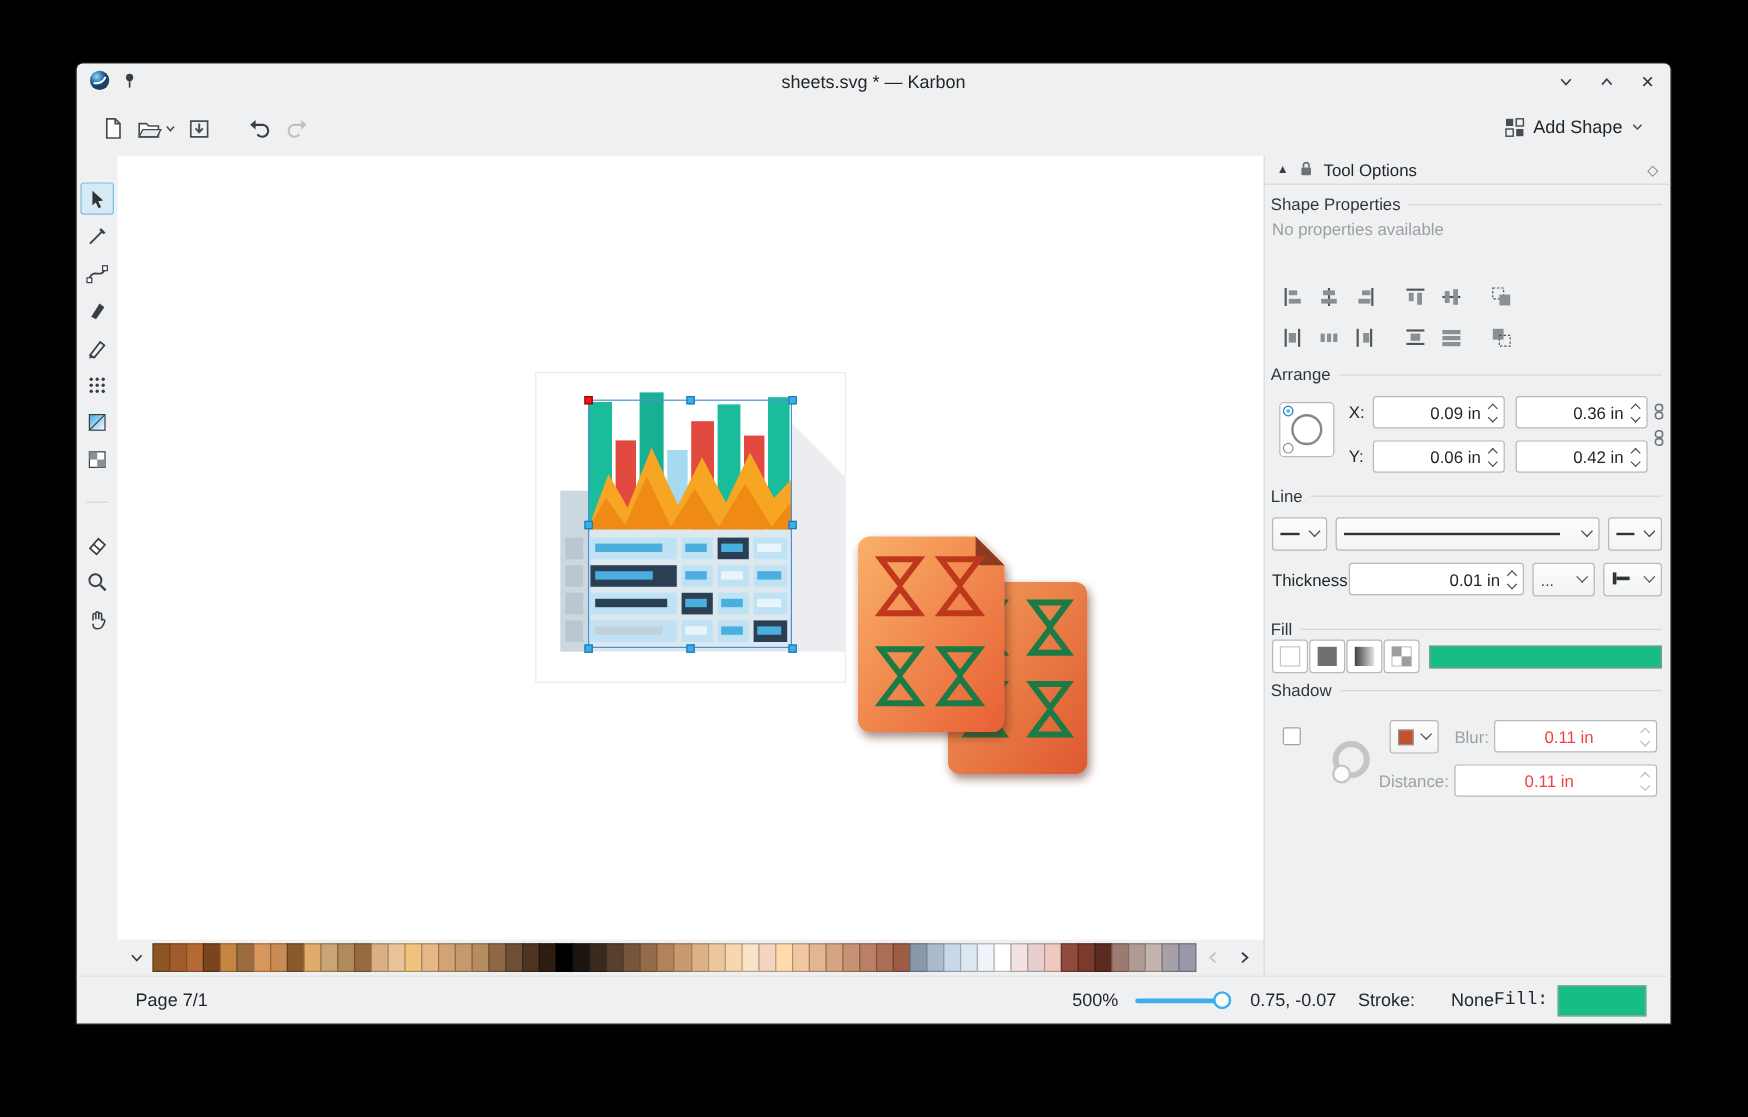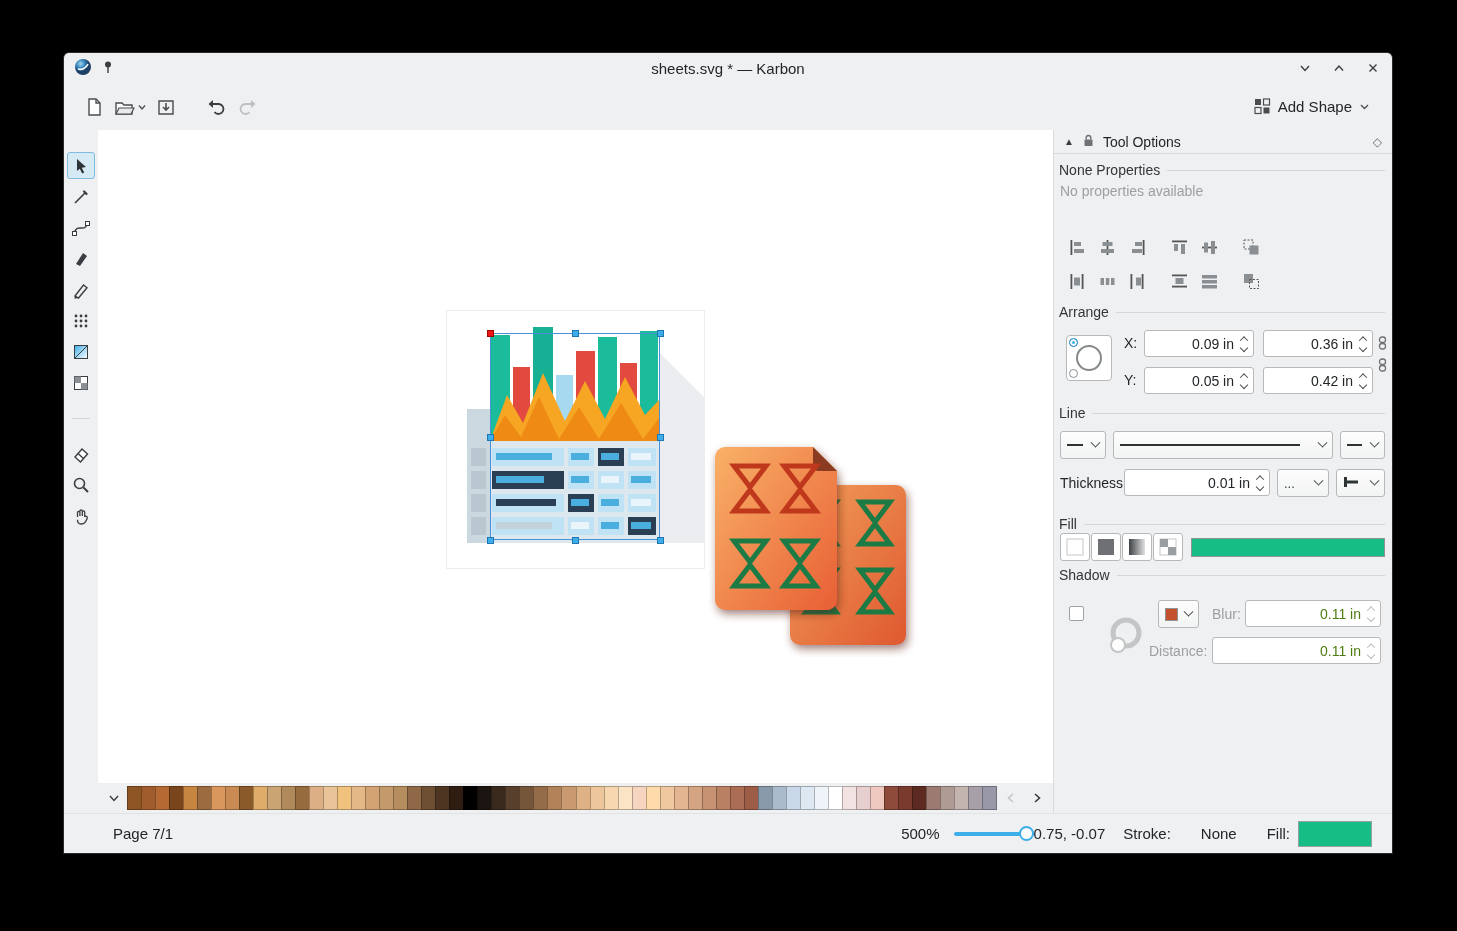--- a/index.html
+++ b/index.html
@@ -75,21 +75,21 @@
   .abs { position:absolute; }
 
   .aibtn { position:absolute; width:26px; height:24px; display:flex; align-items:center; justify-content:center; border-radius:3px; }
 
   .spin { position:absolute; height:27px; background:#fff; border:1px solid #b6b8ba; border-radius:3px; display:flex; align-items:center; padding:0 4px 0 8px; }
   .spin .val { flex:1; text-align:right; padding-right:5px; font-size:14px; }
   .spin .arrows { display:flex; flex-direction:column; gap:3px; width:10px; align-items:center; }
   .chev { width:6px; height:6px; border-right:1.4px solid #4a4d50; border-bottom:1.4px solid #4a4d50; }
   .chev.up { transform:rotate(-135deg) translate(-1px,-1px); }
   .chev.down { transform:rotate(45deg); }
-  .spin.dis .val { color:#4d7c0f; }
+  .spin.dis .val { color:#ef4444;text-align:center; }
   .spin.dis .chev { border-color:#b9bbbd; }
 
   .combo { position:absolute; height:28px; background:linear-gradient(#fdfdfd,#f2f3f3); border:1px solid #b6b8ba; border-radius:3px; display:flex; align-items:center; padding:0 6px; }
   .combo .cchev { margin-left:auto; width:7px; height:7px; border-right:1.5px solid #4a4d50; border-bottom:1.5px solid #4a4d50; transform:rotate(45deg) translate(-2px,-2px); }
   .lineglyph { height:2px; background:#2e3436; }
 
   .fillbtn { position:absolute; width:30px; height:28px; border:1px solid #b6b8ba; border-radius:3px; background:#fff; display:flex; align-items:center; justify-content:center; }
   .fillbar { position:absolute; height:19px; border:1px solid #8f9396; }
 
   .anchor { position:absolute; left:12px; top:205px; width:46px; height:46px; background:#fff; border:1px solid #b6b8ba; border-radius:4px; }
@@ -486,21 +486,21 @@
         <span class="glyph">▲</span>
         <span><svg width="11" height="13">
               <rect x="1.5" y="5.5" width="8" height="6.5" rx="1" fill="#6e7276"></rect>
               <path d="M3.2,5.5 V3.8 a2.3,2.3 0 0 1 4.6,0 V5.5" fill="none" stroke="#6e7276" stroke-width="1.4"></path>
             </svg></span>
         <span class="dk-title">Tool Options</span>
         <span class="dk-float">◇</span>
       </div>
 
       <div class="sect" style="top:31px;">
-        <span>None Properties</span>
+        <span>Shape Properties</span>
           <i></i>
       </div>
       <div class="abs dim" style="left:6px;top:53px;">No properties available</div>
 
       <div class="aibtn" style="left:10px;top:105px;">
           <svg width="17" height="17">
             <rect x="1.5" y="1" width="1.8" height="15" fill="#555"></rect>
             <rect x="5" y="3" width="7" height="4" fill="#8a8f93"></rect>
             <rect x="5" y="10" width="10" height="4" fill="#8a8f93"></rect>
           </svg>
@@ -601,21 +601,21 @@
       </div>
       <div class="spin" style="left:209px;top:200px;width:110px;">
         <span class="val">0.36 in</span>
         <span class="arrows">
             <i class="chev up"></i>
             <i class="chev down"></i>
           </span>
       </div>
       <div class="abs" style="left:70px;top:242px;">Y:</div>
       <div class="spin" style="left:90px;top:237px;width:110px;">
-        <span class="val">0.05 in</span>
+        <span class="val">0.06 in</span>
         <span class="arrows">
             <i class="chev up"></i>
             <i class="chev down"></i>
           </span>
       </div>
       <div class="spin" style="left:209px;top:237px;width:110px;">
         <span class="val">0.42 in</span>
         <span class="arrows">
             <i class="chev up"></i>
             <i class="chev down"></i>
@@ -735,20 +735,20 @@
   </div>
 
   <div class="statusbar">
     <span>Page 7/1</span>
     <div class="sb-right">
       <span>500%</span>
       <div class="slider">
         <div class="track"></div>
         <div class="knob"></div>
       </div>
-      <span style="">0.75, -0.07</span>
+      <span style="margin-left:16px;">0.75, -0.07</span>
       <span style="margin-left:18px;">Stroke:</span>
       <span style="margin-left:30px;">None</span>
-      <span style="margin-left:30px;">Fill:</span>
+      <span style="font-family:Liberation Mono, monospace;">Fill:</span>
       <div class="sb-swatch" style="background: rgb(22, 189, 132);"></div>
     </div>
   </div>
 </div>
 
 </body></html>

